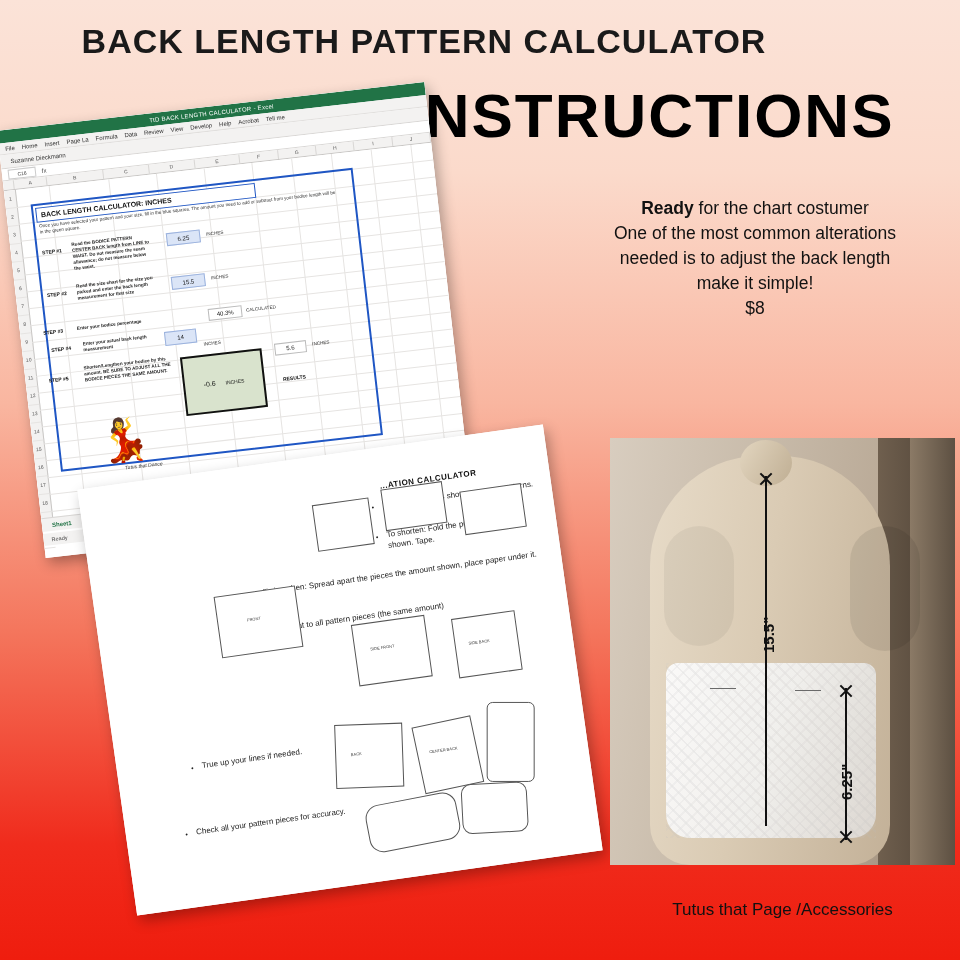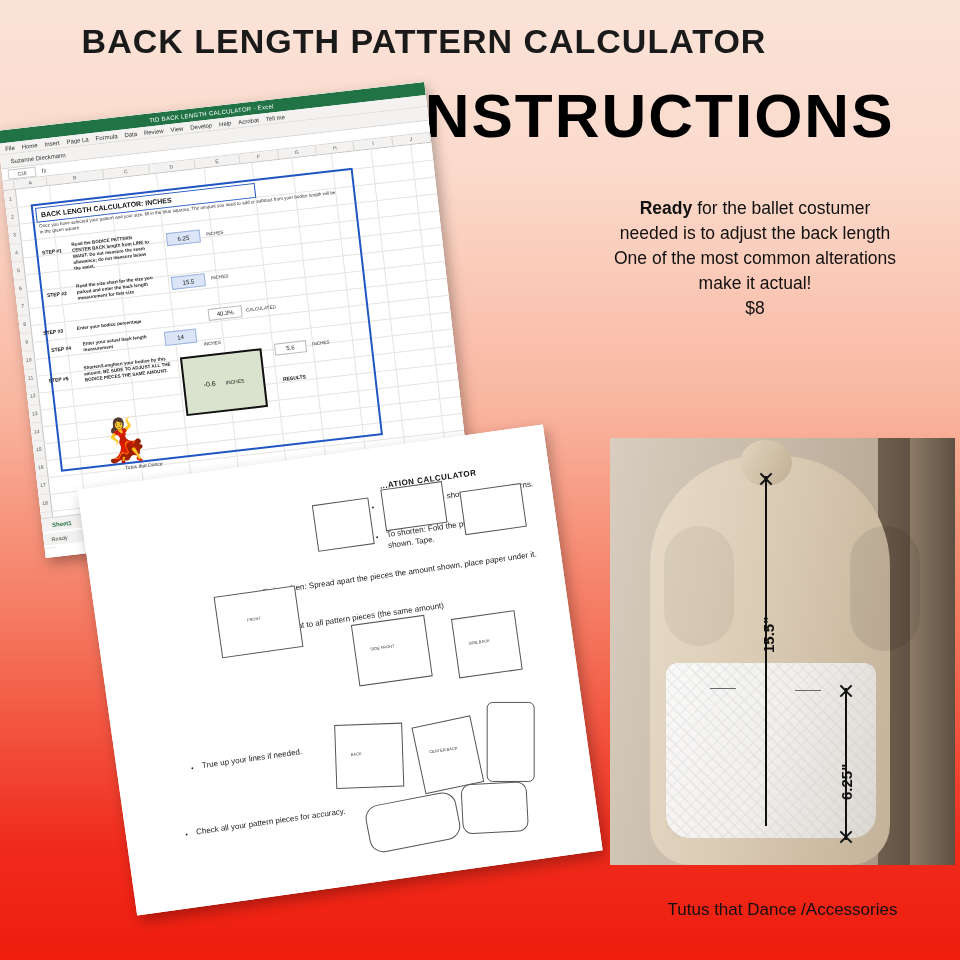--- a/index.html
+++ b/index.html
@@ -157,25 +157,25 @@
   }
 </style>
 </head>
 <body>
 
 <div class="hdr-title">BACK LENGTH PATTERN CALCULATOR</div>
 <div class="instructions">INSTRUCTIONS</div>
 
 <div class="desc">
   <div>
-    <b>Ready</b><span> for the ballet costumer</span>
-  </div>
+    <b>Ready</b><span> for the chart costumer</span>
+  </div>
+  <div>One of the most common alterations</div>
   <div>needed is to adjust the back length</div>
-  <div>One of the most common alterations</div>
-  <div>make it actual!</div>
+  <div>make it simple!</div>
   <div>$8</div>
 </div>
 
 <div class="excel-wrap">
  <div class="excel">
 
   <div class="xl-titlebar">
     <span>TtD BACK LENGTH CALCULATOR - Excel</span>
   </div>
 
@@ -399,13 +399,13 @@
   <div class="ph-lbl" style="left:150px;top:215px">15.5"</div>
 
   <div class="arrow-line" style="left:235px;top:250px;width:2px;height:152px"></div>
   <div class="arrow-line" style="left:228px;top:252px;width:16px;height:2px;transform:rotate(45deg)"></div>
   <div class="arrow-line" style="left:228px;top:252px;width:16px;height:2px;transform:rotate(-45deg)"></div>
   <div class="arrow-line" style="left:228px;top:398px;width:16px;height:2px;transform:rotate(-45deg)"></div>
   <div class="arrow-line" style="left:228px;top:398px;width:16px;height:2px;transform:rotate(45deg)"></div>
   <div class="ph-lbl" style="left:228px;top:362px">6.25"</div>
 </div>
 
-<div class="brand">Tutus that Dance /Accessories</div>
+<div class="brand">Tutus that Page /Accessories</div>
 
 </body></html>

